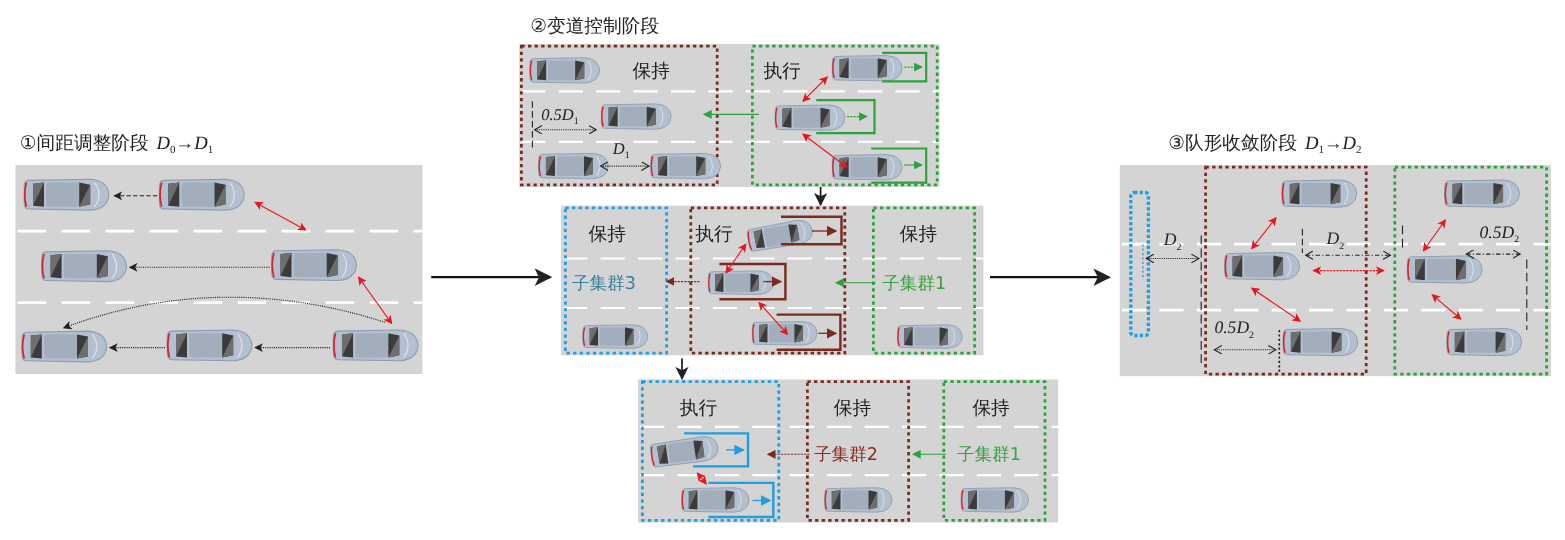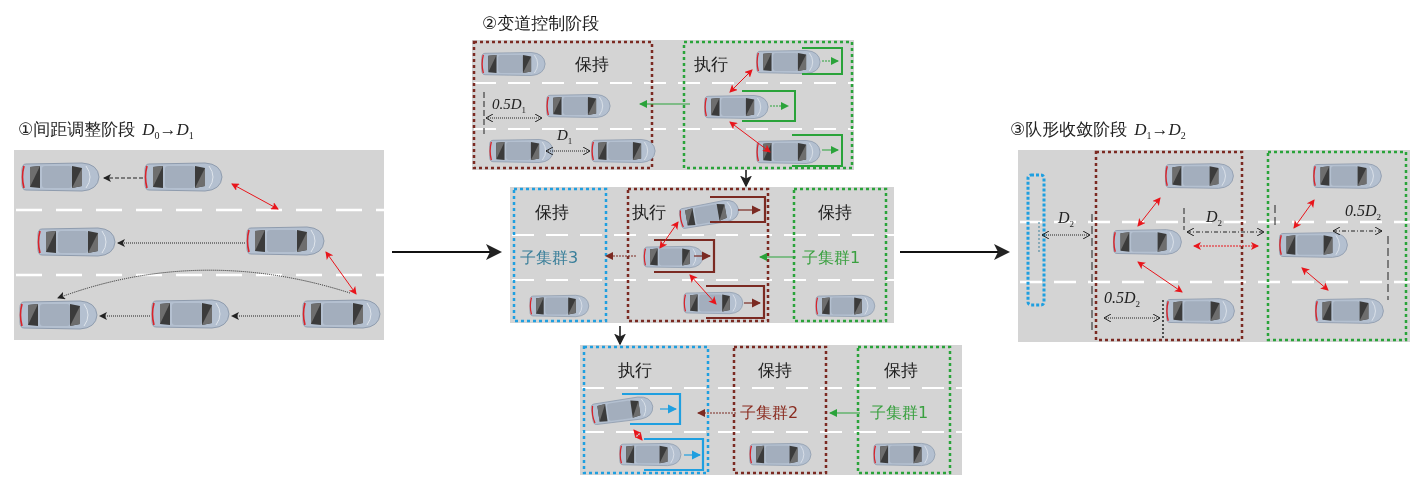--- a/index.html
+++ b/index.html
@@ -14,21 +14,21 @@
 </style>
 </head>
 <body>
 
 <div class="title" style="left:18px;top:118px;">
   <span>①间距调整阶段</span><span class="math"><span>D</span><sub>0</sub><span style="font-style:normal">→</span><span>D</span><sub>1</sub></span>
 </div>
 <div class="title" style="left:482px;top:12px;">
   <span>②变道控制阶段</span>
 </div>
-<div class="title" style="left:1010px;top:118px;">
+<div class="title" style="left:1062px;top:118px;">
   <span>③队形收敛阶段</span><span class="math"><span>D</span><sub>1</sub><span style="font-style:normal">→</span><span>D</span><sub>2</sub></span>
 </div>
 
 <div class="road" style="left:14px;top:150px;width:370px;height:190px;"></div>
 <div class="road" style="left:472px;top:40px;width:382px;height:130px;"></div>
 <div class="road" style="left:510px;top:187px;width:384px;height:136px;"></div>
 <div class="road" style="left:580px;top:345px;width:382px;height:130px;"></div>
 <div class="road" style="left:1018px;top:150px;width:392px;height:192px;"></div>
 
 <svg class="overlay" width="1423" height="491" viewBox="0 0 1423 491">

